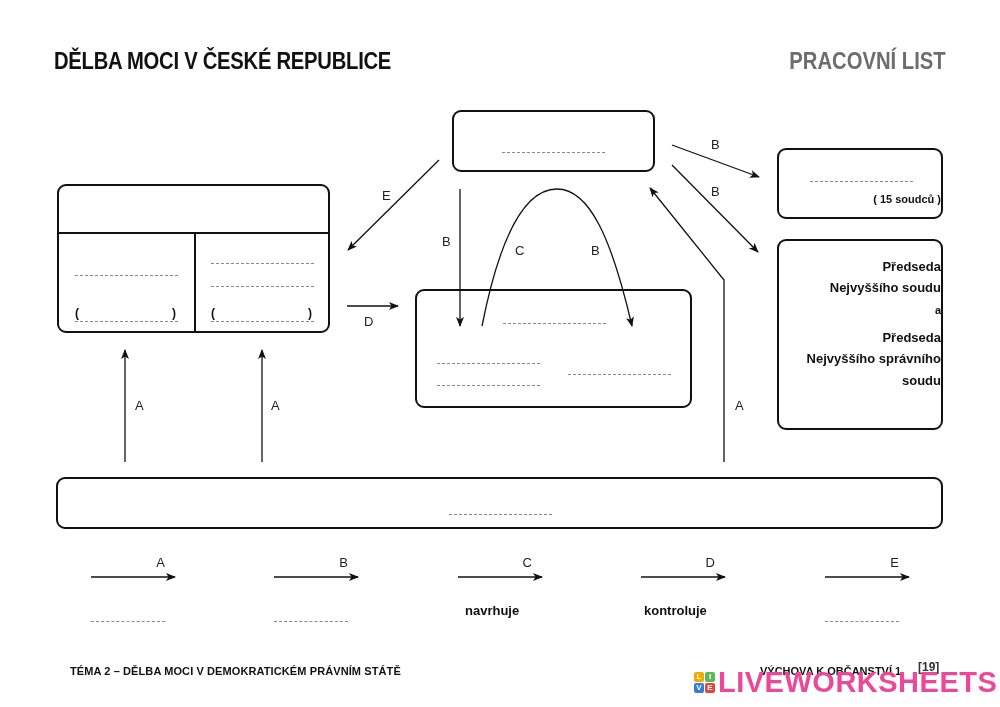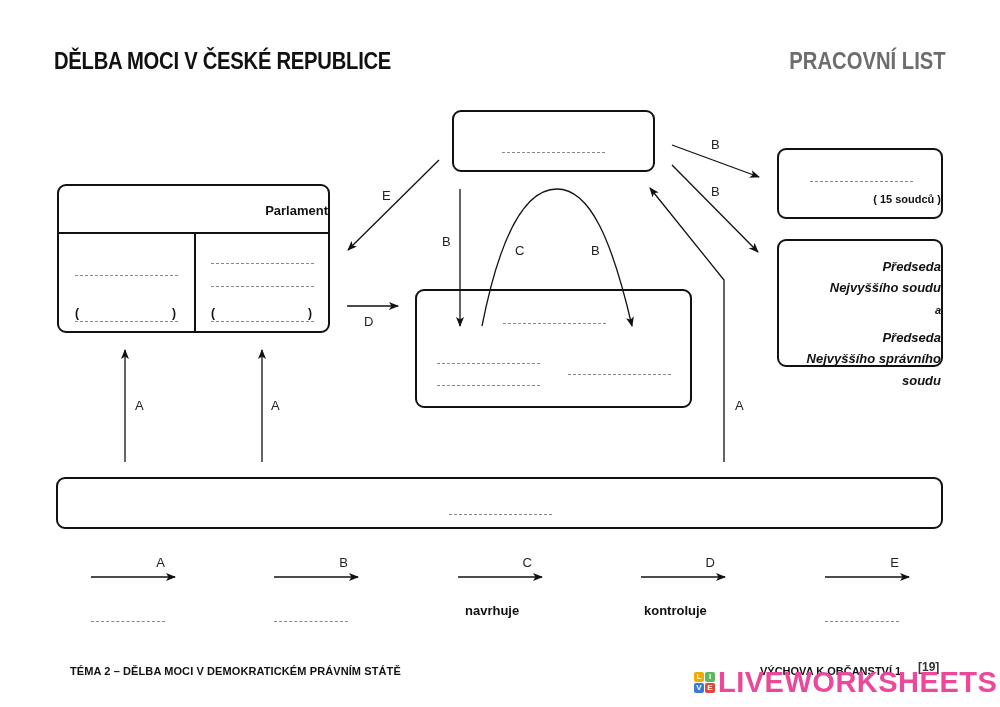--- a/index.html
+++ b/index.html
@@ -28,42 +28,41 @@
 <body>
 
 <div class="abs title">DĚLBA MOCI V ČESKÉ REPUBLICE</div>
 <div class="abs subtitle">PRACOVNÍ LIST</div>
 
 <div class="box" style="left:452px; top:110px; width:203px; height:62px;">
   <div class="blank" style="left:48px; top:40px; width:103px;"></div>
 </div>
 
 <div class="box" style="left:57px; top:184px; width:273px; height:149px;">
-  <div class="lbl bold center" style="left:0; top:17px; width:100%; font-size:13px;">Parlament</div>
   <div style="position:absolute; left:0; top:46px; width:100%; border-top:2px solid #111;"></div>
   <div style="position:absolute; left:135px; top:46px; height:101px; border-left:2px solid #111;"></div>
 
   <div class="blank" style="left:16px; top:89px; width:103px;"></div>
   <div class="lbl bold" style="left:16px; top:120px; font-size:12px;">(</div>
   <div class="blank" style="left:16px; top:135px; width:103px;"></div>
   <div class="lbl bold" style="left:113px; top:120px; font-size:12px;">)</div>
 
   <div class="blank" style="left:152px; top:77px; width:103px;"></div>
   <div class="blank" style="left:152px; top:100px; width:103px;"></div>
   <div class="lbl bold" style="left:152px; top:120px; font-size:12px;">(</div>
   <div class="blank" style="left:152px; top:135px; width:103px;"></div>
   <div class="lbl bold" style="left:249px; top:120px; font-size:12px;">)</div>
 </div>
 
 <div class="box" style="left:777px; top:148px; width:166px; height:71px;">
   <div class="blank" style="left:31px; top:31px; width:103px;"></div>
   <div class="lbl bold center" style="left:0; top:43px; width:100%; font-size:11px;">( 15 soudců )</div>
 </div>
 
-<div class="box" style="left:777px; top:239px; width:166px; height:128px;font-style:italic;">
+<div class="box" style="left:777px; top:239px; width:166px; height:191px;">
   <div class="lbl bold center" style="left:0; top:18px; width:100%;">Předseda</div>
   <div class="lbl bold center" style="left:0; top:39px; width:100%;">Nejvyššího soudu</div>
   <div class="lbl bold center" style="left:0; top:63px; width:100%; font-size:11px;">a</div>
   <div class="lbl bold center" style="left:0; top:89px; width:100%;">Předseda</div>
   <div class="lbl bold center" style="left:0; top:110px; width:100%;">Nejvyššího správního</div>
   <div class="lbl bold center" style="left:0; top:132px; width:100%;">soudu</div>
 </div>
 
 <div class="box" style="left:415px; top:289px; width:277px; height:119px;">
   <div class="blank" style="left:86px; top:32px; width:103px;"></div>

